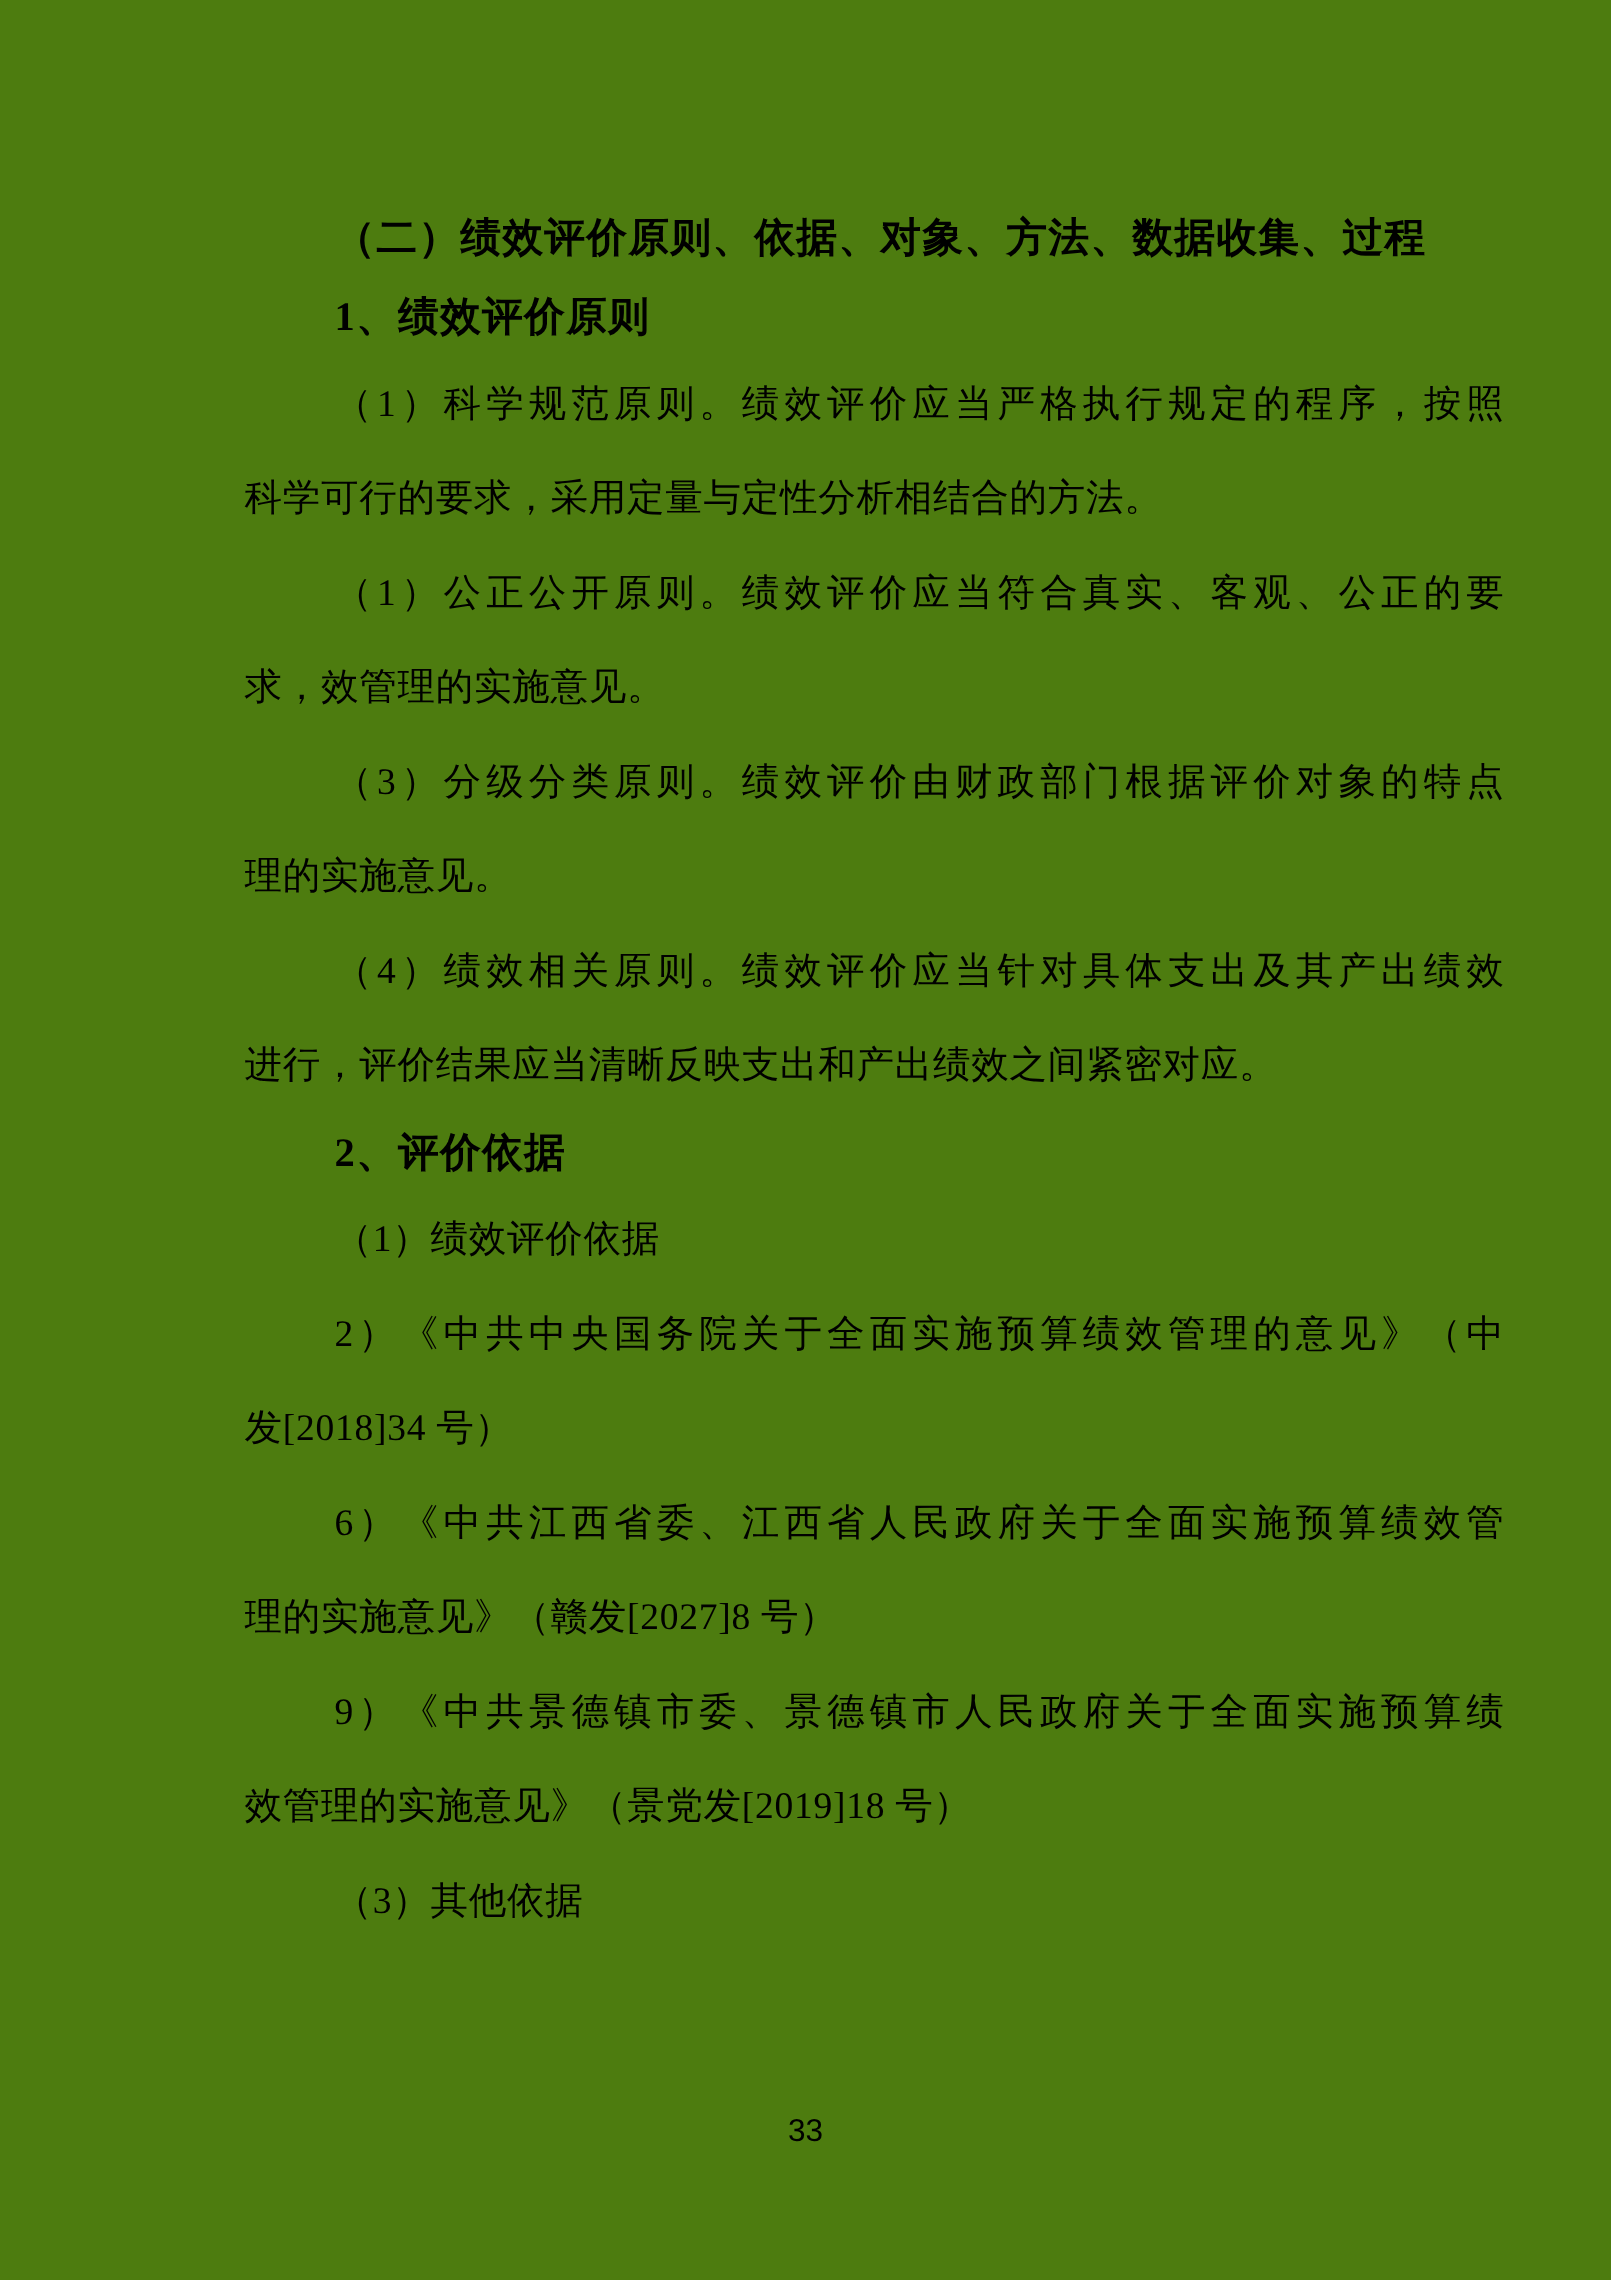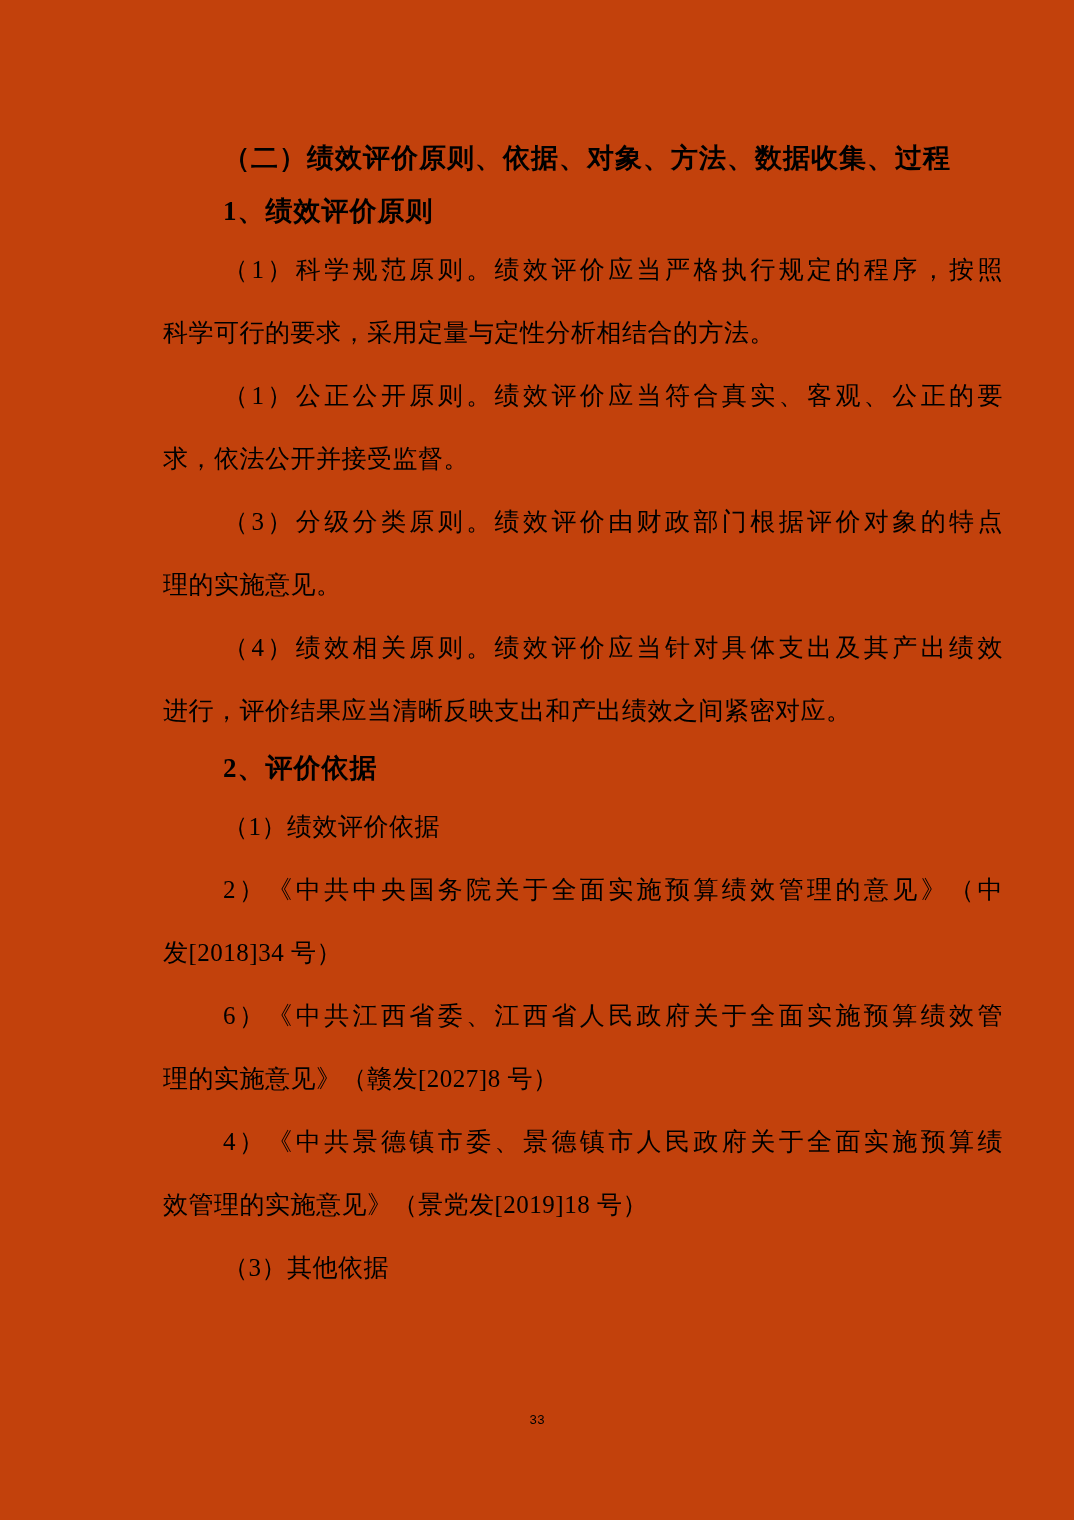--- a/index.html
+++ b/index.html
@@ -4,21 +4,21 @@
 <style>
   html, body {
     margin: 0;
     padding: 0;
     background: #ffffff;
   }
   .page {
     position: relative;
     width: 1074px;
     height: 1520px;
-    background: #c2410c;
+    background: #4d7c0f;
     overflow: hidden;
     font-family: "Liberation Serif", "DejaVu Serif", serif;
     color: #000000;
   }
   .content {
     position: absolute;
     left: 163px;
     top: 132px;
     width: 840px;
   }
@@ -48,44 +48,44 @@
     font-size: 27px;
     font-weight: bold;
     letter-spacing: 1px;
   }
   .page-number {
     position: absolute;
     left: 0;
     top: 1406px;
     width: 100%;
     text-align: center;
-    font-size: 13px;
+    font-size: 21px;
     line-height: 30px;
-    font-family: Liberation Mono, monospace;
+    font-family: Liberation Sans, sans-serif;
   }
 </style>
 </head>
 <body>
 
 <div class="page">
   <div class="content">
     <div class="line heading indent">（二）绩效评价原则、依据、对象、方法、数据收集、过程</div>
     <div class="line heading indent">1、绩效评价原则</div>
     <div class="line just indent">（1）科学规范原则。绩效评价应当严格执行规定的程序，按照</div>
     <div class="line">科学可行的要求，采用定量与定性分析相结合的方法。</div>
     <div class="line just indent">（1）公正公开原则。绩效评价应当符合真实、客观、公正的要</div>
-    <div class="line">求，依法公开并接受监督。</div>
+    <div class="line">求，效管理的实施意见。</div>
     <div class="line just indent">（3）分级分类原则。绩效评价由财政部门根据评价对象的特点</div>
     <div class="line">理的实施意见。</div>
     <div class="line just indent">（4）绩效相关原则。绩效评价应当针对具体支出及其产出绩效</div>
     <div class="line">进行，评价结果应当清晰反映支出和产出绩效之间紧密对应。</div>
     <div class="line heading indent">2、评价依据</div>
     <div class="line indent">（1）绩效评价依据</div>
     <div class="line just indent">2）《中共中央国务院关于全面实施预算绩效管理的意见》（中</div>
     <div class="line">发[2018]34 号）</div>
     <div class="line just indent">6）《中共江西省委、江西省人民政府关于全面实施预算绩效管</div>
     <div class="line">理的实施意见》（赣发[2027]8 号）</div>
-    <div class="line just indent">4）《中共景德镇市委、景德镇市人民政府关于全面实施预算绩</div>
+    <div class="line just indent">9）《中共景德镇市委、景德镇市人民政府关于全面实施预算绩</div>
     <div class="line">效管理的实施意见》（景党发[2019]18 号）</div>
     <div class="line indent">（3）其他依据</div>
   </div>
   <div class="page-number">33</div>
 </div>
 
 </body></html>

